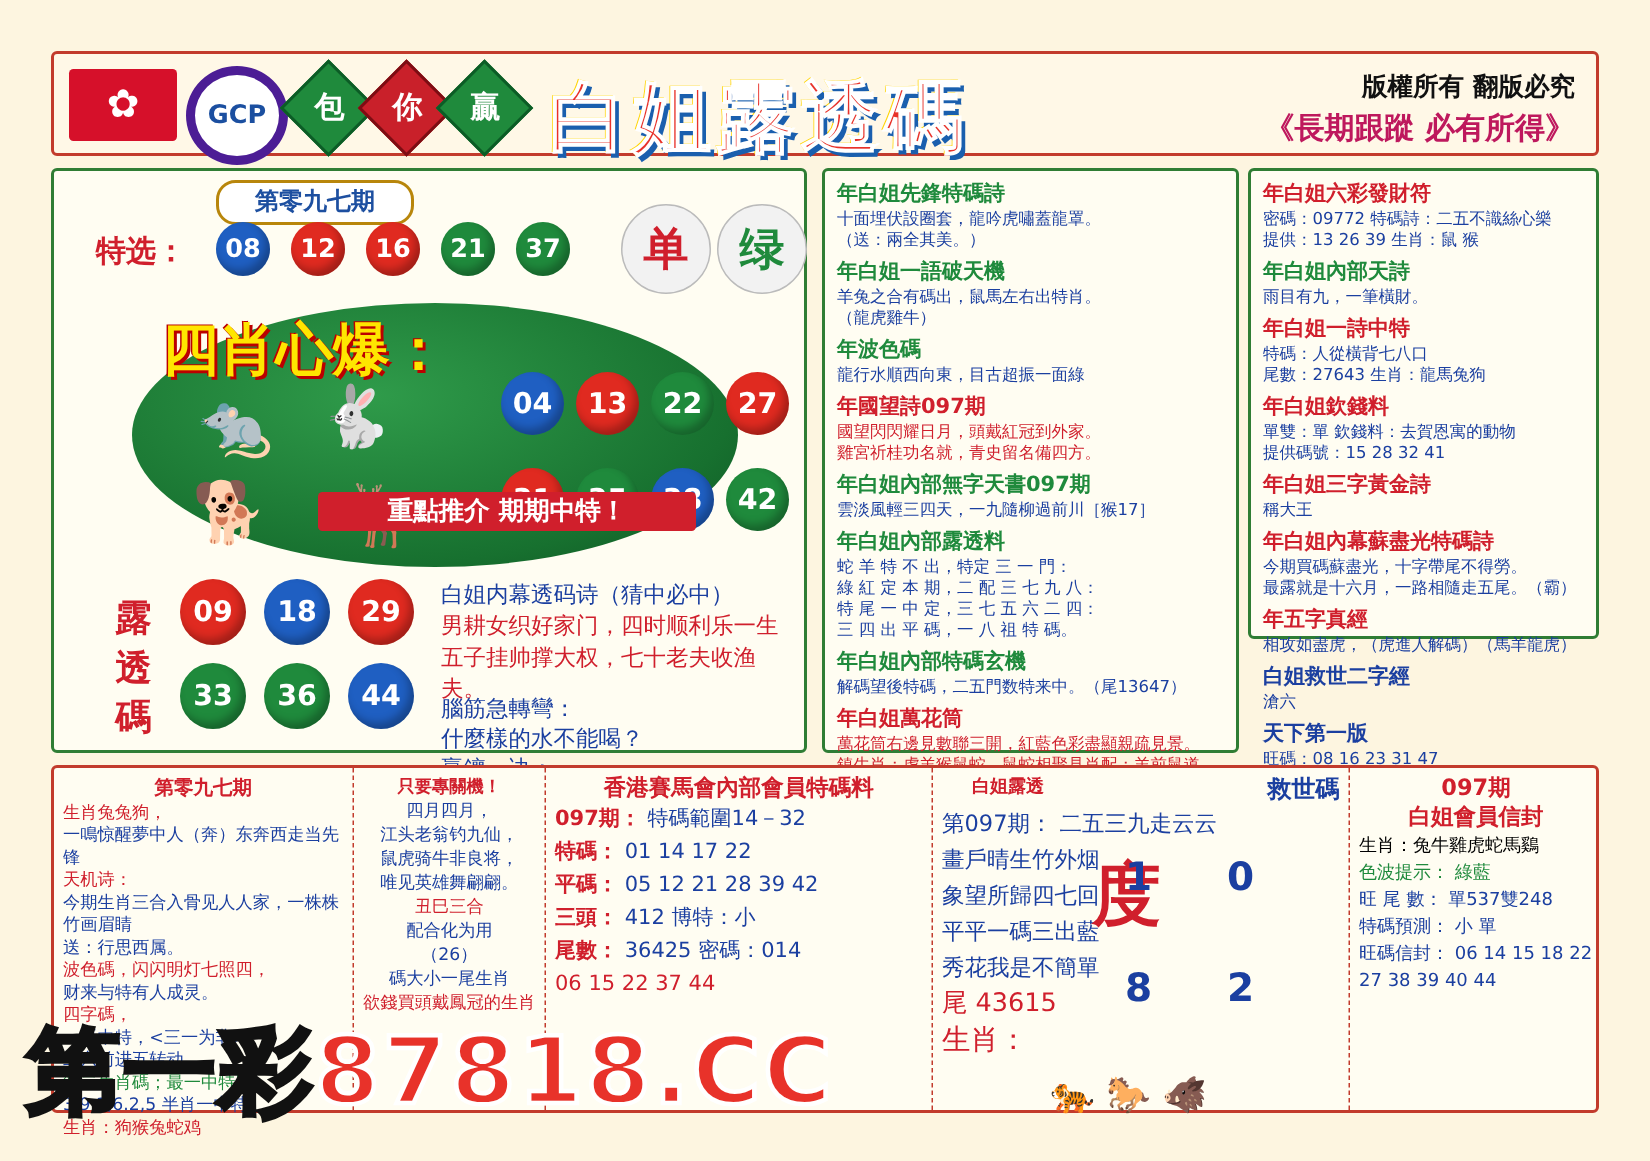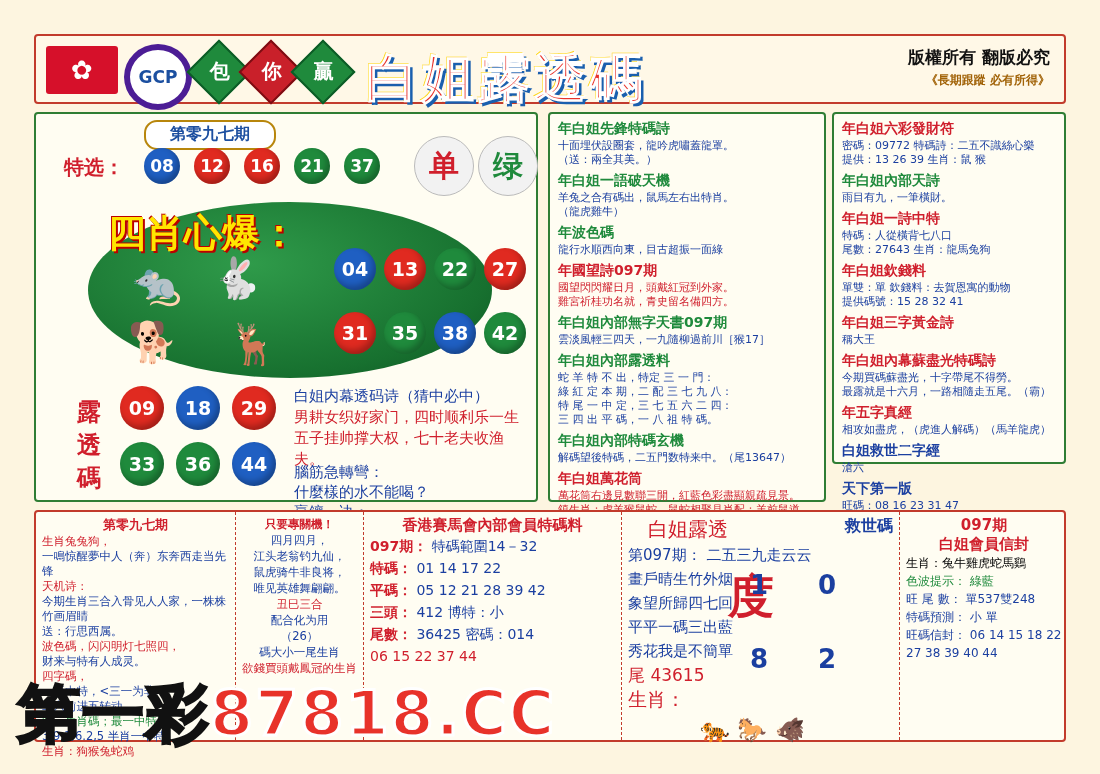--- a/index.html
+++ b/index.html
@@ -55,21 +55,21 @@
     letter-spacing:4px;
     -webkit-text-stroke:1px #ffffff;
     text-shadow:3px 3px 0 #1a5fae, -1px -1px 0 #ffd400;
   }
   .copyright{
     position:absolute;right:14px;top:10px;text-align:right;
     color:#111;font-size:17px;font-weight:bold;
   }
   .slogan{
     position:absolute;right:14px;top:36px;text-align:center;
-    color:#a16207;font-size:12px;font-weight:bold;
+    color:#be185d;font-size:20px;font-weight:bold;
   }
   
   .left-panel{
     position:absolute;left:34px;top:112px;width:504px;height:390px;
     background:#fffdf2;border:2px solid #2f7d34;border-radius:4px;
     box-sizing:border-box;
   }
   .issue-badge{
     position:absolute;left:108px;top:6px;width:128px;height:26px;
     border:2px solid #b8860b;border-radius:13px;background:#fff;
@@ -126,21 +126,21 @@
   .naojin{
     position:absolute;left:258px;top:348px;width:236px;font-size:15px;line-height:20px;color:#1b3fa0;
   }
   
   .mid-panel{
     position:absolute;left:548px;top:112px;width:278px;height:390px;
     background:#fffdf2;border:2px solid #2f7d34;border-radius:4px;
     box-sizing:border-box;padding:6px 8px;
   }
   .right-panel{
-    position:absolute;left:832px;top:112px;width:234px;height:352px;
+    position:absolute;left:832px;top:112px;width:234px;height:314px;
     background:#fffdf2;border:2px solid #2f7d34;border-radius:4px;
     box-sizing:border-box;padding:6px 8px;
   }
   .sec{margin-bottom:6px;}
   .sec h4{margin:0;font-size:14px;font-weight:bold;color:#1f8a3c;}
   .sec h4.red{color:#d01f2c;}
   .sec h4.blue{color:#1b3fa0;}
   .sec p{margin:1px 0 0 0;font-size:11px;line-height:13px;color:#1b3fa0;}
   .sec p.red{color:#d01f2c;}
   
@@ -156,21 +156,21 @@
   .bc4{left:586px;width:278px;}
   .bc5{left:864px;width:168px;}
   .bc1 .ttl{color:#d01f2c;font-size:13px;font-weight:bold;text-align:center;}
   .bc1 .l{font-size:11.5px;line-height:15px;color:#1b3fa0;}
   .bc1 .l.r{color:#d01f2c;}
   .bc1 .l.g{color:#1f8a3c;}
   .bc2 .l{font-size:11.5px;line-height:16px;color:#1b3fa0;text-align:center;}
   .bc3 .hd{color:#d01f2c;font-size:15px;font-weight:bold;text-align:center;}
   .bc3 .ln{font-size:14px;line-height:22px;color:#1b3fa0;}
   .bc3 .ln b{color:#d01f2c;}
-  .bc4 .hd{color:#d01f2c;font-size:20px;font-weight:normal;padding-left:20px;}
+  .bc4 .hd{color:#d01f2c;font-size:12px;font-weight:bold;padding-left:20px;}
   .bc4 .hd2{color:#1b3fa0;font-size:16px;font-weight:bold;}
   .bc4 .ln{font-size:15px;line-height:24px;color:#1b3fa0;}
   .bc5 .hd{color:#d01f2c;font-size:15px;font-weight:bold;text-align:center;}
   .bc5 .ln{font-size:12px;line-height:18px;color:#1b3fa0;}
   .bigdu{
     position:absolute;left:728px;top:566px;font-size:46px;font-weight:bold;color:#d01f2c;
   }
   .dnum{position:absolute;color:#1b3fa0;font-size:26px;font-weight:bold;}
   
   .wm{
@@ -234,20 +234,21 @@
       <div class="ball b-blue" style="left:298px;top:134px;">04</div>
       <div class="ball b-red" style="left:348px;top:134px;">13</div>
       <div class="ball b-green" style="left:398px;top:134px;">22</div>
       <div class="ball b-red" style="left:448px;top:134px;">27</div>
       <div class="ball b-red" style="left:298px;top:198px;">31</div>
       <div class="ball b-green" style="left:348px;top:198px;">35</div>
       <div class="ball b-blue" style="left:398px;top:198px;">38</div>
       <div class="ball b-green" style="left:448px;top:198px;">42</div>
     </div>
 
+    <div class="zhongdian">重點推介 期期中特！</div>
 
     <div class="lutouma">露透碼</div>
     <div class="low-balls">
       <div class="ball b-red" style="left:84px;top:272px;">09</div>
       <div class="ball b-blue" style="left:140px;top:272px;">18</div>
       <div class="ball b-red" style="left:196px;top:272px;">29</div>
       <div class="ball b-green" style="left:84px;top:328px;">33</div>
       <div class="ball b-green" style="left:140px;top:328px;">36</div>
       <div class="ball b-blue" style="left:196px;top:328px;">44</div>
     </div>

